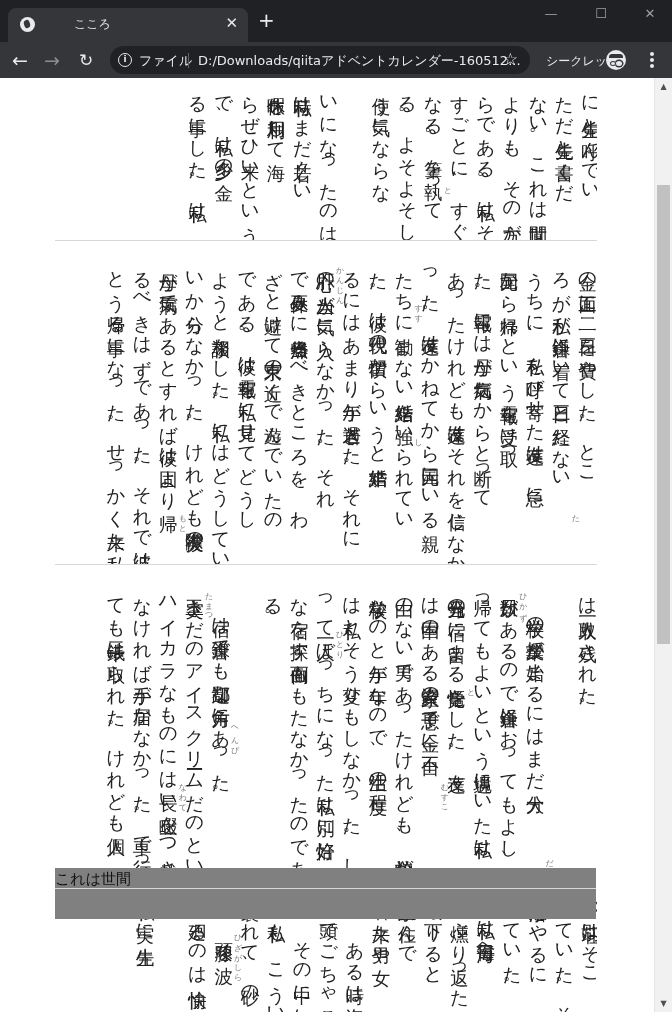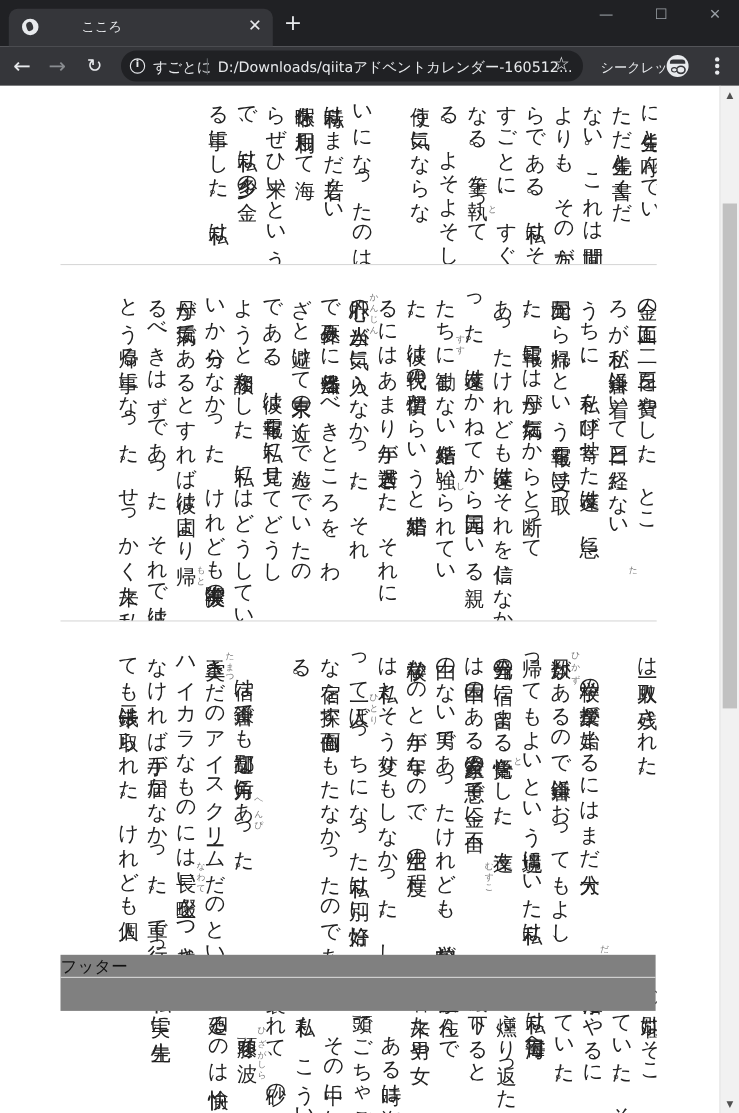--- a/index.html
+++ b/index.html
@@ -70,21 +70,21 @@
   <span class="win-btn win-close">✕</span>
 </div>
 
 <div class="toolbar">
   <span class="nav-btn nav-back">←</span>
   <span class="nav-btn nav-fwd">→</span>
   <span class="nav-btn nav-reload">↻</span>
 
   <div class="omnibox">
     <span class="info-icon">i</span>
-    <span class="scheme-label">すごとに</span>
+    <span class="scheme-label">ファイル</span>
     <span class="omni-sep"></span>
     <span class="url-text">D:/Downloads/qiitaアドベントカレンダー-160512...</span>
     <span class="star-icon">☆</span>
   </div>
 
   <span class="incognito-label">シークレット</span>
   <span class="incognito-icon"></span>
   <span class="menu-icon">
       <span></span>
       <span></span>
@@ -188,21 +188,21 @@
       <div class="vtext" style="right: auto; left: 102.8px; top: 3px;"></div>
       <div class="vtext" style="right: auto; left: 76.6px; top: 3px;">私は実に先生</div>
       <div class="ruby-note" style="left: 412px; top: 5px;">くす</div>
       <div class="ruby-note" style="left: 385.8px; top: 5px;">いそ</div>
       <div class="ruby-note" style="left: 202.4px; top: 5px;">つつ</div>
       <div class="ruby-note" style="left: 176.2px; top: 43.2px;">ひざがしら</div>
       <div class="ruby-note" style="left: 150px; top: 5px;">まわ</div>
     </div>
 
   <div class="footer-bar">
-    <span class="footer-label">フッター</span>
+    <span class="footer-label">これは世間</span>
     <span class="footer-line"></span>
   </div>
 </div>
 
 <div class="scrollbar">
   <span class="scroll-up">▲</span>
   <span class="scroll-thumb"></span>
   <span class="scroll-down">▼</span>
 </div>
 

